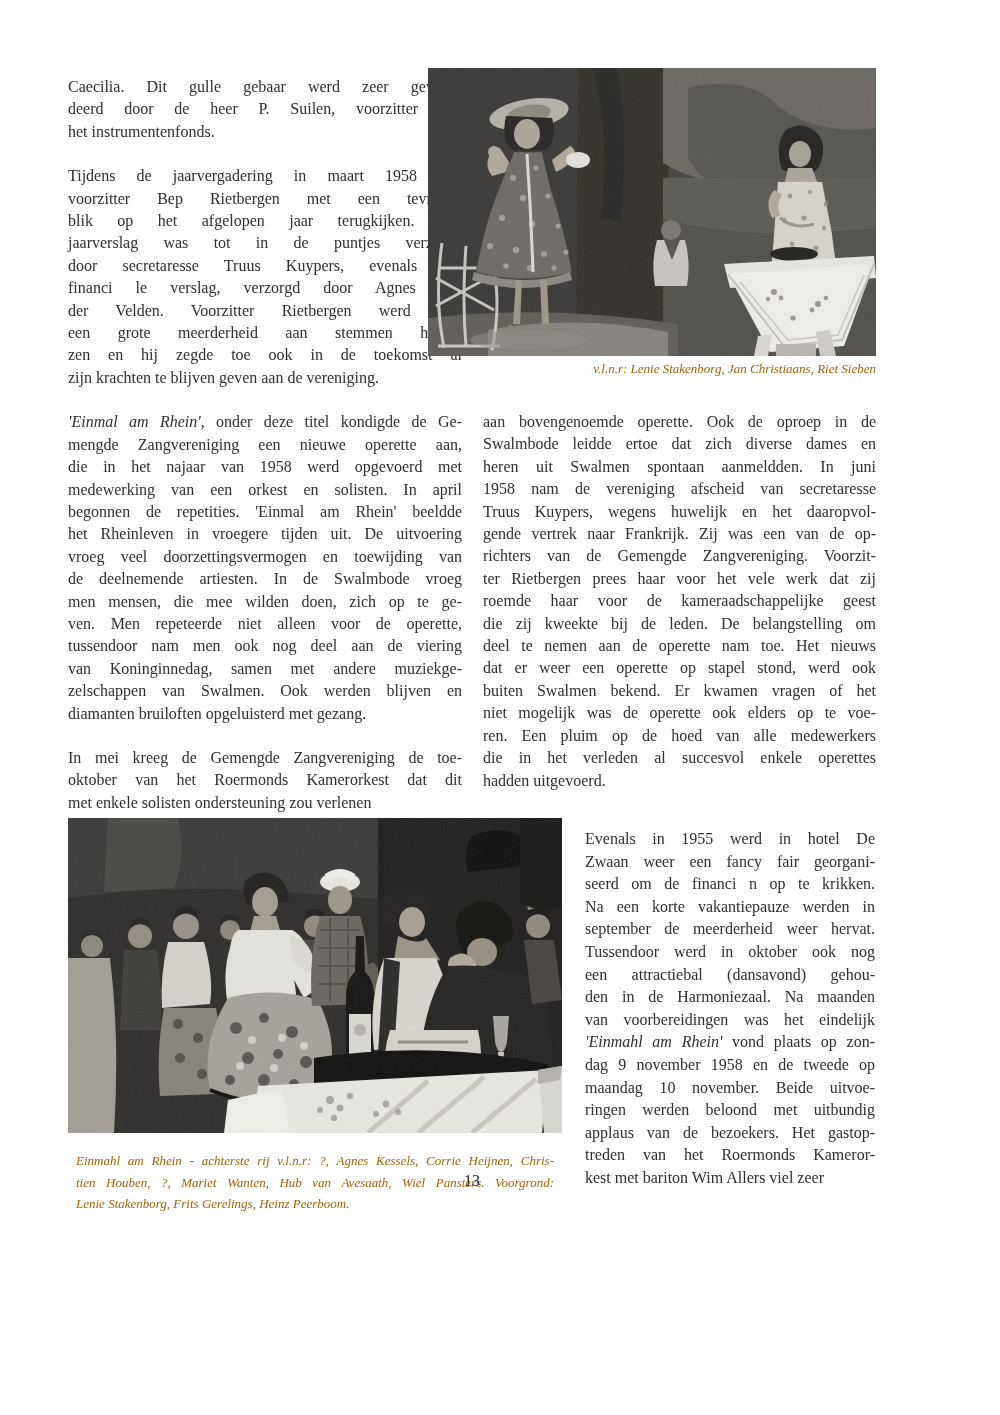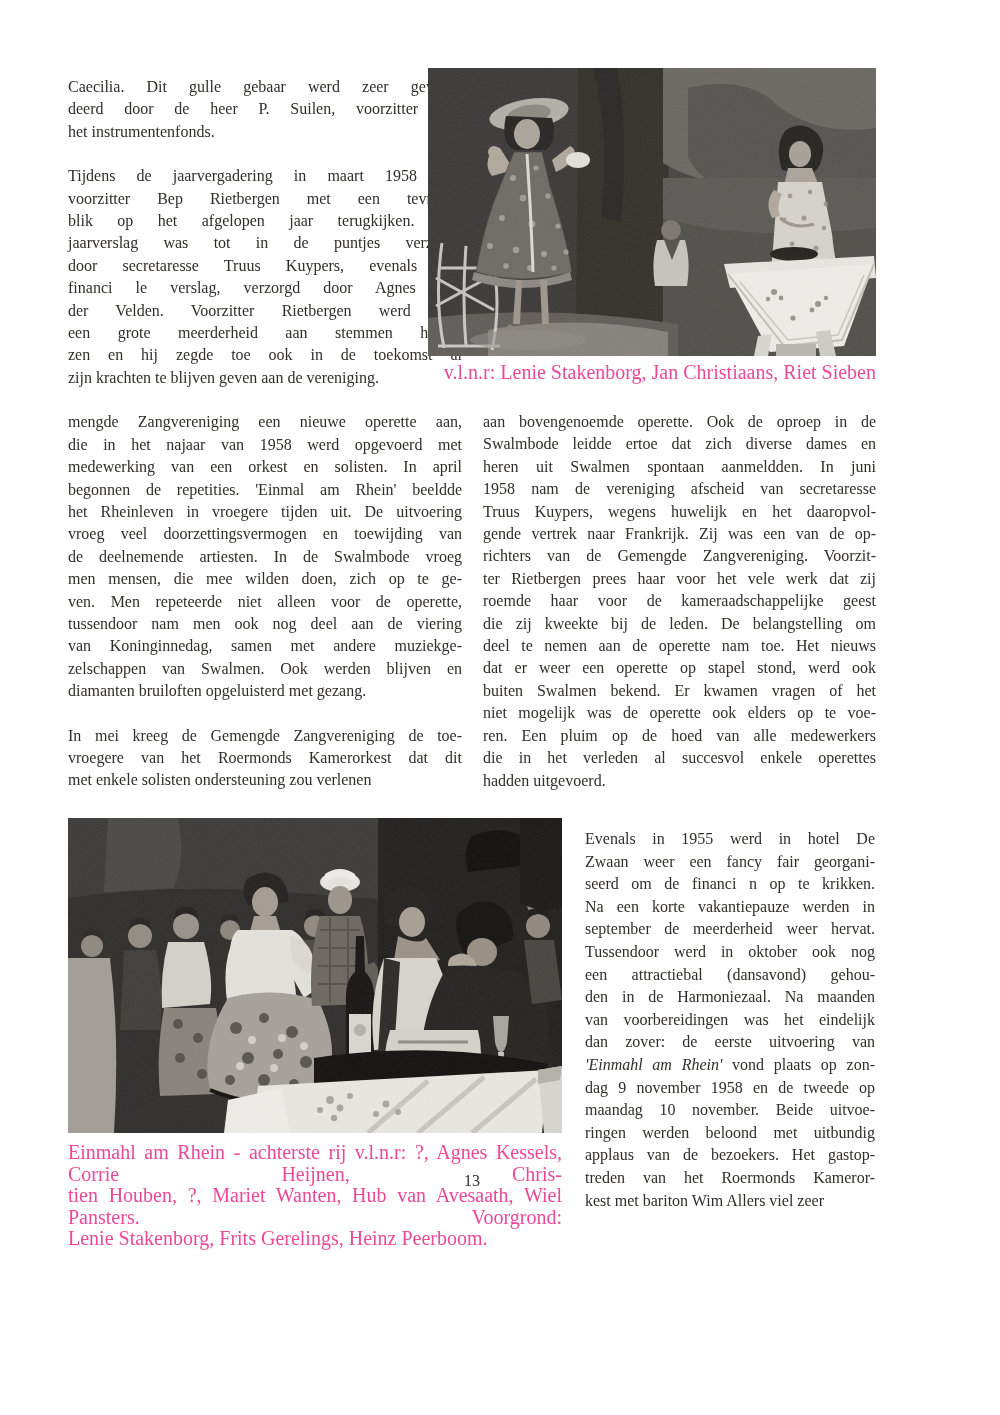--- a/index.html
+++ b/index.html
@@ -14,24 +14,24 @@
   .para:last-child{margin-bottom:0;}
   .pline{text-align:justify;text-align-last:justify;text-justify:inter-word;white-space:normal;}
   .pline.last{text-align-last:left;}
   .left-col{left:68px;top:76px;width:394px;}
   .right-col-top{left:483px;top:411px;width:393px;}
   .right-col-bottom{left:585px;top:828px;width:290px;line-height:22.6px;}
   .photo{position:absolute;overflow:hidden;background:#3a3938;}
   .photo svg{display:block;}
   .photo-top{left:428px;top:68px;width:448px;height:288px;}
   .photo-bottom{left:68px;top:818px;width:494px;height:315px;}
-  .caption{font-size:20px;color:#ec4899;}
+  .caption{font-style:italic;font-size:13px;color:#a16207;}
   .caption-top{position:absolute;left:428px;top:361px;width:448px;text-align:right;}
   .caption-bottom{position:absolute;left:68px;top:1142px;width:494px;line-height:21.5px;}
-  .caption-bottom .para{margin:0;}
+  .caption-bottom .para{margin:8px;}
   .page-number{position:absolute;left:68px;top:1172px;width:808px;text-align:center;font-size:16px;}
 </style>
 </head>
 <body>
 
 <div class="page">
 
   <div class="bodycol left-col">
       <div class="para">
         <div class="pline"><span>Caecilia. Dit gulle gebaar werd zeer gewaar-</span></div>
@@ -44,37 +44,38 @@
         <div class="pline"><span>blik op het afgelopen jaar terugkijken. Het</span></div>
         <div class="pline"><span>jaarverslag was tot in de puntjes verzorgd</span></div>
         <div class="pline"><span>door secretaresse Truus Kuypers, evenals het</span></div>
         <div class="pline"><span>financi le verslag, verzorgd door Agnes van</span></div>
         <div class="pline"><span>der Velden. Voorzitter Rietbergen werd met</span></div>
         <div class="pline"><span>een grote meerderheid aan stemmen herko-</span></div>
         <div class="pline"><span>zen en hij zegde toe ook in de toekomst al</span></div>
         <div class="pline last"><span>zijn krachten te blijven geven aan de vereniging.</span></div>
       </div>
       <div class="para">
+        <div class="pline"><i>'Einmal am Rhein'</i><span>, onder deze titel kondigde de Ge-</span></div>
         <div class="pline"><span>mengde Zangvereniging een nieuwe operette aan,</span></div>
         <div class="pline"><span>die in het najaar van 1958 werd opgevoerd met</span></div>
         <div class="pline"><span>medewerking van een orkest en solisten. In april</span></div>
         <div class="pline"><span>begonnen de repetities. 'Einmal am Rhein' beeldde</span></div>
         <div class="pline"><span>het Rheinleven in vroegere tijden uit. De uitvoering</span></div>
         <div class="pline"><span>vroeg veel doorzettingsvermogen en toewijding van</span></div>
         <div class="pline"><span>de deelnemende artiesten. In de Swalmbode vroeg</span></div>
         <div class="pline"><span>men mensen, die mee wilden doen, zich op te ge-</span></div>
         <div class="pline"><span>ven. Men repeteerde niet alleen voor de operette,</span></div>
         <div class="pline"><span>tussendoor nam men ook nog deel aan de viering</span></div>
         <div class="pline"><span>van Koninginnedag, samen met andere muziekge-</span></div>
         <div class="pline"><span>zelschappen van Swalmen. Ook werden blijven en</span></div>
         <div class="pline last"><span>diamanten bruiloften opgeluisterd met gezang.</span></div>
       </div>
       <div class="para">
         <div class="pline"><span>In mei kreeg de Gemengde Zangvereniging de toe-</span></div>
-        <div class="pline"><span>vroegere van het Roermonds Kamerorkest dat dit</span></div>
+        <div class="pline"><span>oktober van het Roermonds Kamerorkest dat dit</span></div>
         <div class="pline last"><span>met enkele solisten ondersteuning zou verlenen</span></div>
       </div>
     </div>
 
   <div class="photo photo-top">
     <svg width="448" height="288" viewBox="0 0 448 288" xmlns="http://www.w3.org/2000/svg">
       <defs>
         <filter id="grain" x="0" y="0" width="100%" height="100%">
           <feTurbulence type="fractalNoise" baseFrequency="0.85" numOctaves="2" stitchTiles="stitch"></feTurbulence>
           <feColorMatrix type="matrix" values="0 0 0 0 0.5  0 0 0 0 0.5  0 0 0 0 0.5  0 0 0 0.45 0"></feColorMatrix>
@@ -362,21 +363,20 @@
       <div class="para">
         <div class="pline"><span>Evenals in 1955 werd in hotel De</span></div>
         <div class="pline"><span>Zwaan weer een fancy fair georgani-</span></div>
         <div class="pline"><span>seerd om de financi n op te krikken.</span></div>
         <div class="pline"><span>Na een korte vakantiepauze werden in</span></div>
         <div class="pline"><span>september de meerderheid weer hervat.</span></div>
         <div class="pline"><span>Tussendoor werd in oktober ook nog</span></div>
         <div class="pline"><span>een attractiebal (dansavond) gehou-</span></div>
         <div class="pline"><span>den in de Harmoniezaal. Na maanden</span></div>
         <div class="pline"><span>van voorbereidingen was het eindelijk</span></div>
-        <div class="pline"><span>dan zover: de eerste uitvoering van</span></div>
         <div class="pline"><i>'Einmahl am Rhein'</i><span> vond plaats op zon-</span></div>
         <div class="pline"><span>dag 9 november 1958 en de tweede op</span></div>
         <div class="pline"><span>maandag 10 november. Beide uitvoe-</span></div>
         <div class="pline"><span>ringen werden beloond met uitbundig</span></div>
         <div class="pline"><span>applaus van de bezoekers. Het gastop-</span></div>
         <div class="pline"><span>treden van het Roermonds Kameror-</span></div>
         <div class="pline last"><span>kest met bariton Wim Allers viel zeer</span></div>
       </div>
     </div>
 

